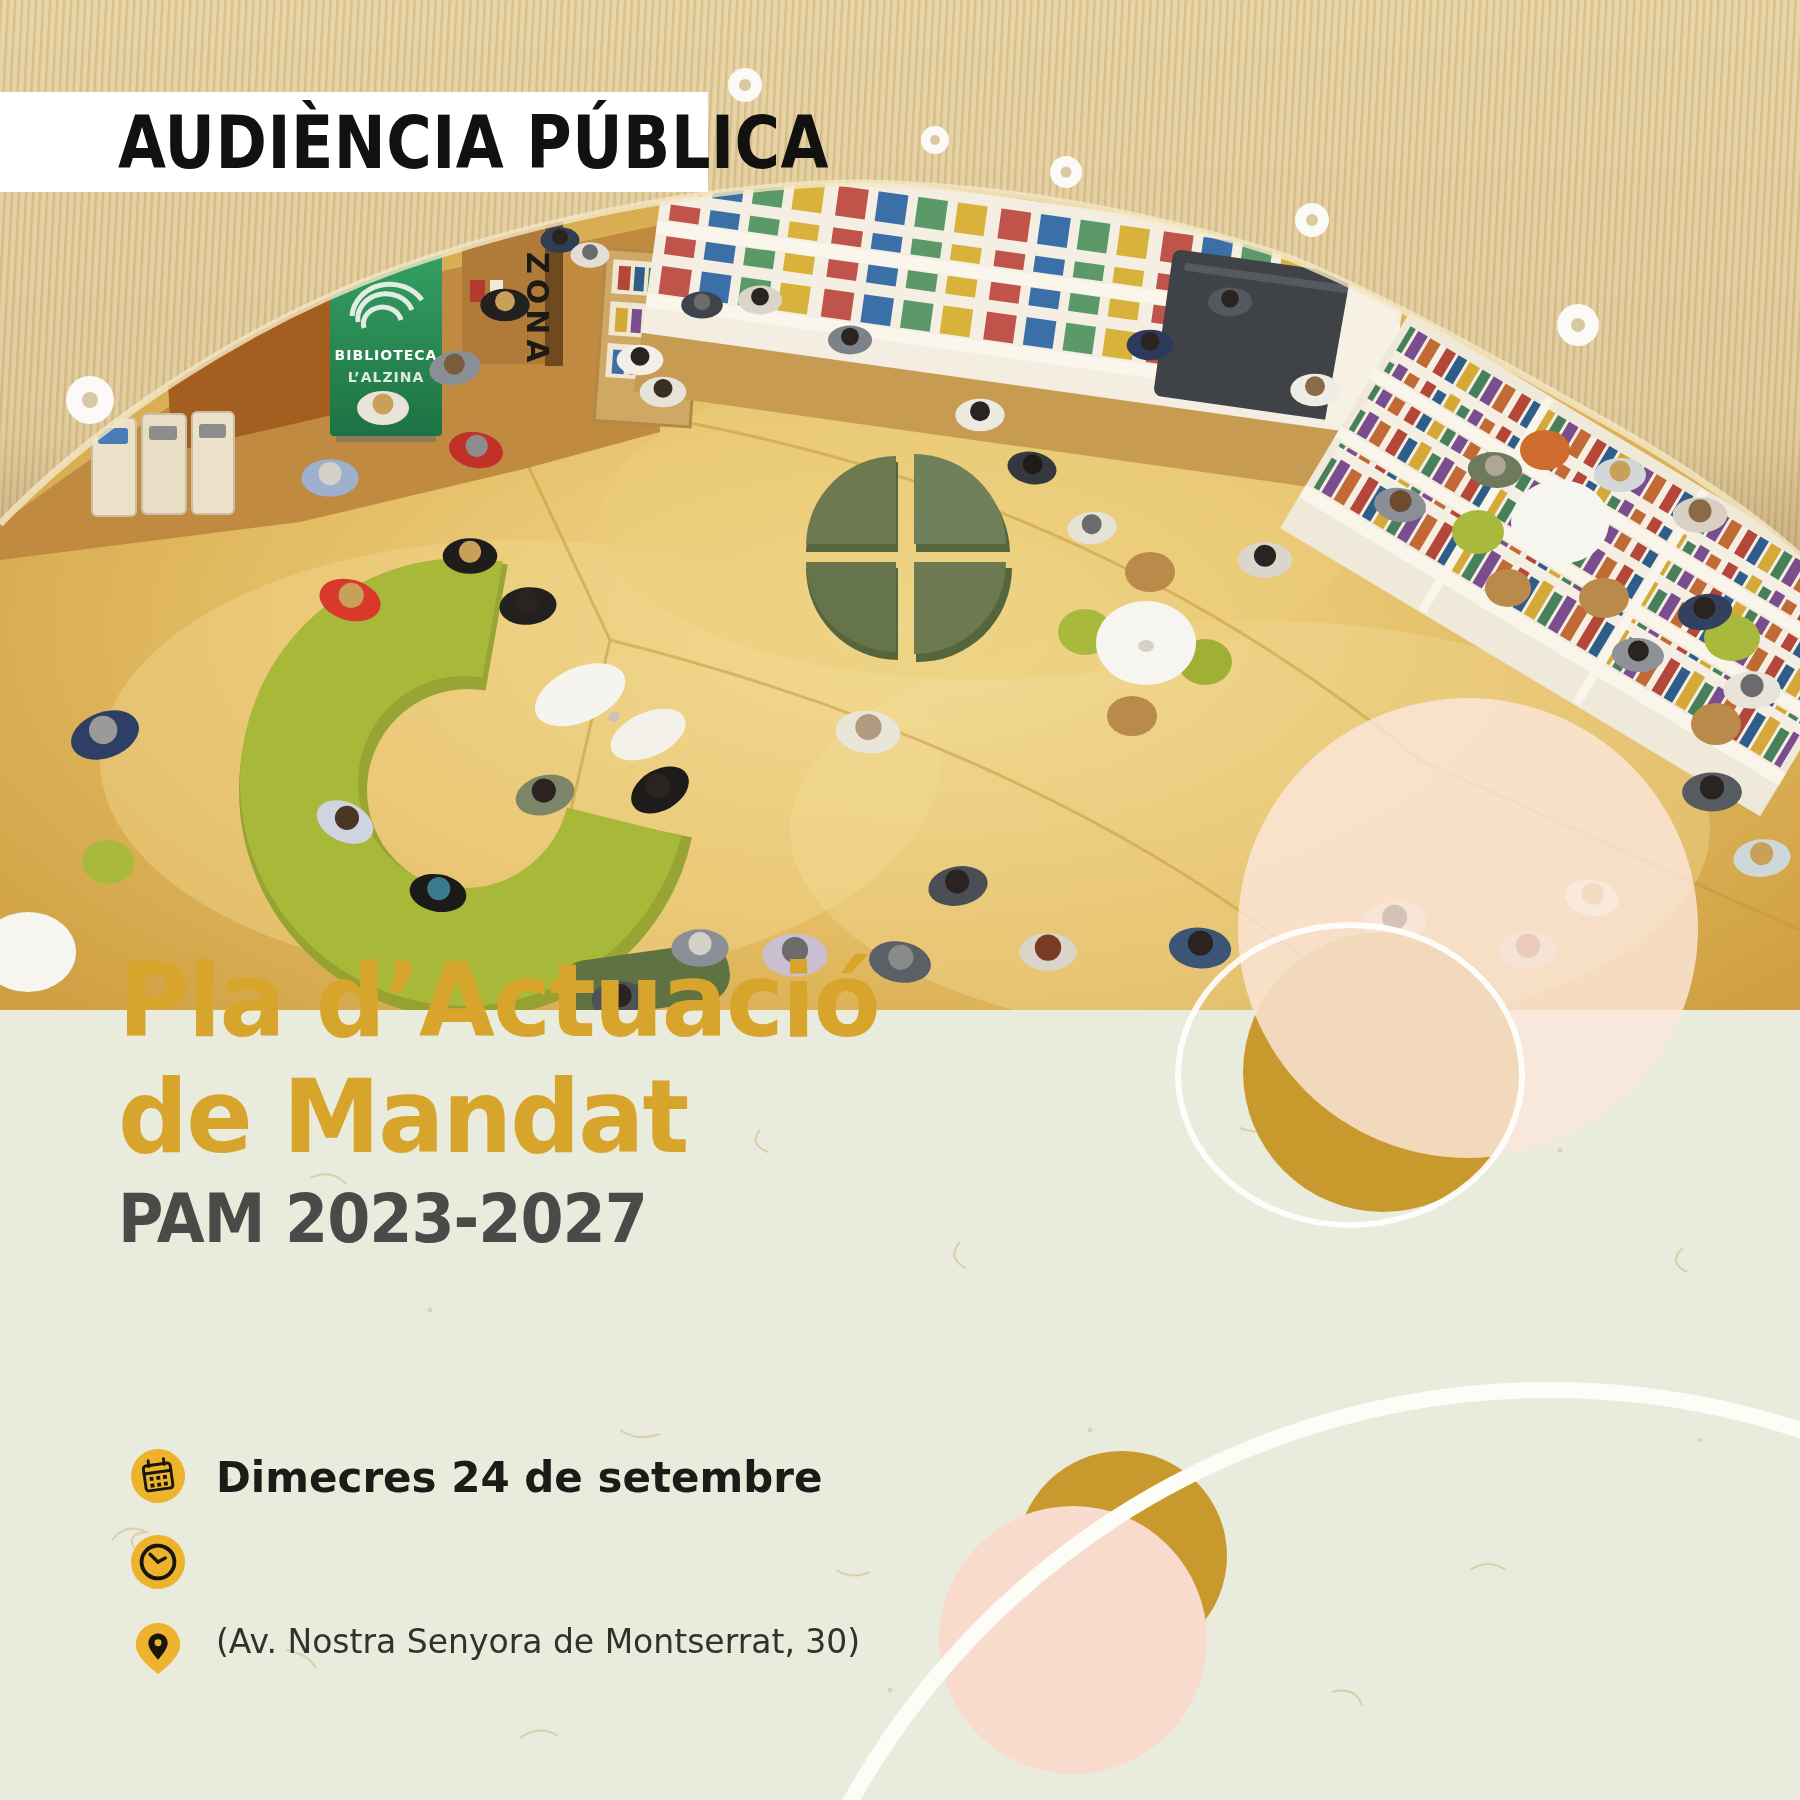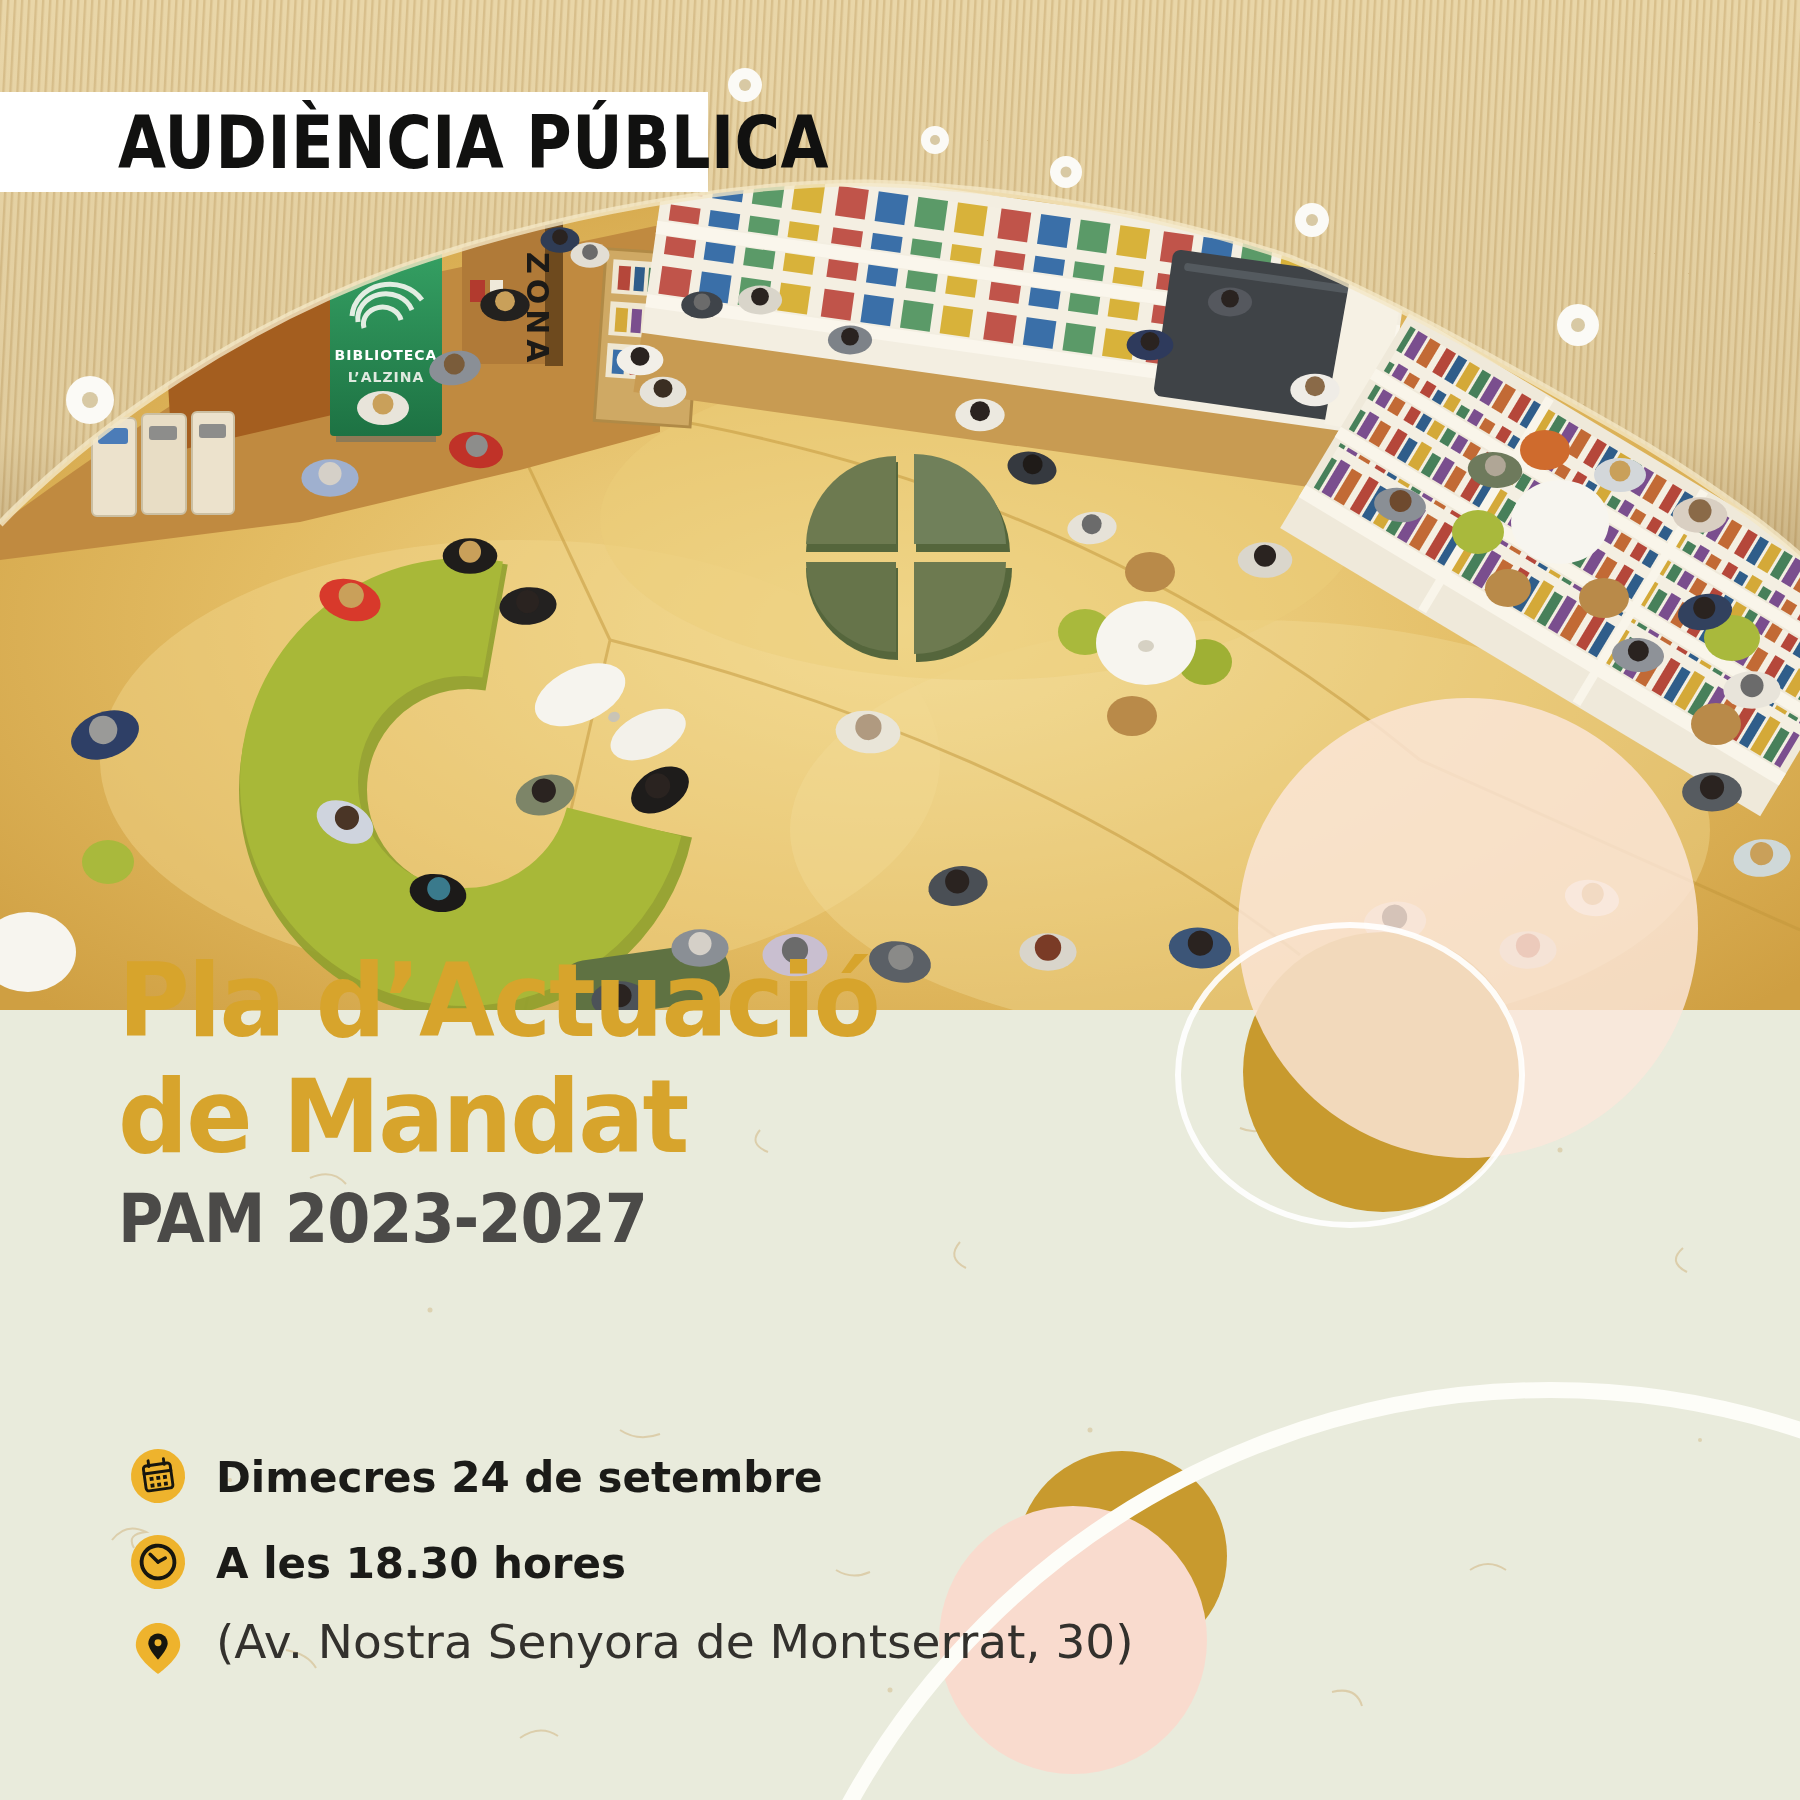--- a/index.html
+++ b/index.html
@@ -25,21 +25,21 @@
     z-index:40;
   }
   #subtitle{
     position:absolute;left:118px;top:1178px;color:#4b4a48;font-weight:800;
     font-size:62px;letter-spacing:-1px;z-index:40;transform:scaleY(1.1);transform-origin:left top;
   }
   #details{position:absolute;left:130px;top:1448px;z-index:40;}
   .drow{display:flex;align-items:flex-start;margin-bottom:30px;}
   .dicon{width:56px;height:56px;flex:0 0 56px;margin-right:30px;}
   .dtext{font-size:42px;font-weight:700;color:#1b1b18;line-height:52px;padding-top:4px;}
-  .dnote{font-size:47px;font-weight:400;color:#33312d;line-height:44px;}
+  .dnote{font-size:33px;font-weight:400;color:#33312d;line-height:44px;}
   .drow:nth-child(3){margin-bottom:0;}
   
   #overlay{position:absolute;left:0;top:0;z-index:20;pointer-events:none;}
   
   #texture{position:absolute;left:0;top:1010px;z-index:5;pointer-events:none;}
 </style>
 </head>
 <body>
 
 <div id="poster">
@@ -513,21 +513,20 @@
 
     <div class="drow">
       <svg class="dicon" viewBox="0 0 58 58" style="transform:rotate(-8deg)">
         <circle cx="29" cy="29" r="28" fill="#eeb32d"></circle>
         <circle cx="29" cy="29" r="17" fill="none" stroke="#17160f" stroke-width="4"></circle>
         <g stroke="#17160f" stroke-width="3.6" stroke-linecap="round">
           <line x1="29" y1="29" x2="22" y2="20"></line>
           <line x1="29" y1="29" x2="37" y2="26"></line>
         </g>
       </svg>
-      <div class="dtext">A les 18.30 hores</div>
     </div>
 
     <div class="drow">
       <svg class="dicon" viewBox="0 0 58 58">
         <path d="M29,3 C16.3,3 6,13.3 6,26 C6,40 29,56 29,56 C29,56 52,40 52,26 C52,13.3 41.7,3 29,3 Z" fill="#eeb32d"></path>
         <path d="M29,14 C23.5,14 19,18.5 19,24 C19,30.5 29,41 29,41 C29,41 39,30.5 39,24 C39,18.5 34.5,14 29,14 Z" fill="#17160f"></path>
         <circle cx="29" cy="23.5" r="3.6" fill="#eeb32d"></circle>
       </svg>
       <div>
         <div class="dnote">(Av. Nostra Senyora de Montserrat, 30)</div>

